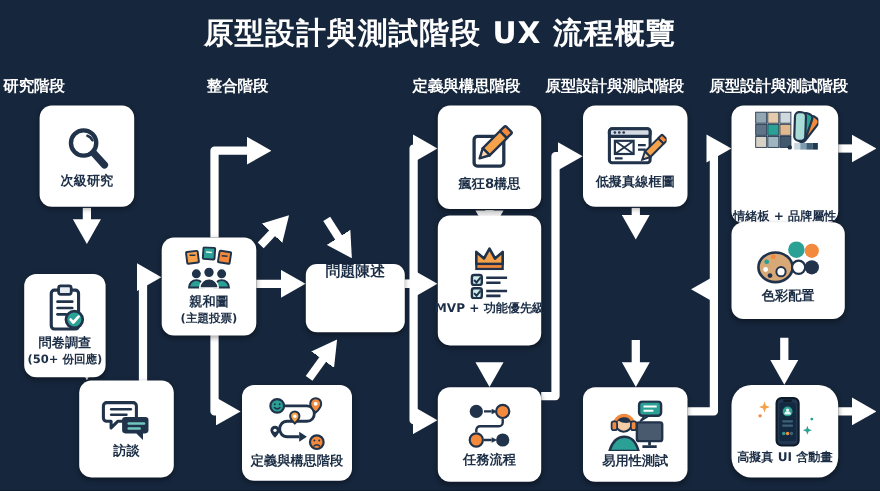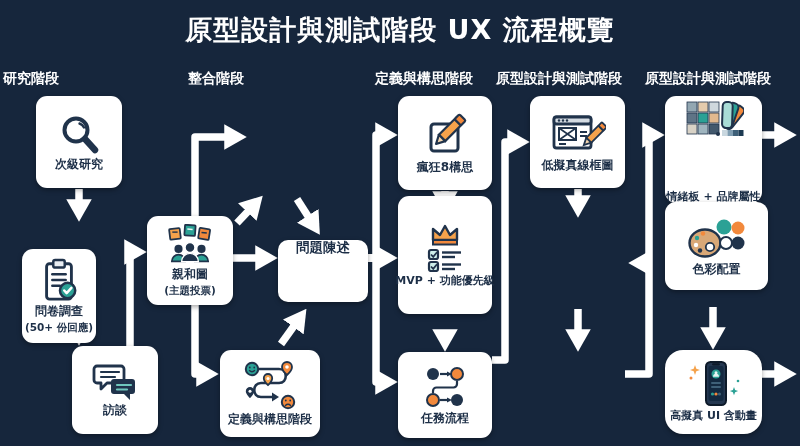--- a/index.html
+++ b/index.html
@@ -206,20 +206,38 @@
       <path d="M35 16 v3 a3.5 3.5 0 0 1 -3.5 3.5 H14.5 a3.5 3.5 0 0 0 -3.5 3.5 V28" fill="none" stroke="#20334B" stroke-width="2.2"></path>
       <circle cx="11" cy="35" r="6" fill="#F2893C" stroke="#20334B" stroke-width="2"></circle>
       <circle cx="35" cy="35" r="6" fill="#20334B"></circle>
       <line x1="18" y1="35" x2="25" y2="35" stroke="#20334B" stroke-width="2.2"></line>
       <path d="M25 32.5 l5 2.5 l-5 2.5 z" fill="#20334B"></path>
     </svg>
     <div class="lbl">任務流程</div>
   </div>
 
 
+  <div class="card" style="left:530px;top:352px;width:95px;height:86px;">
+    <svg width="54" height="46" viewBox="0 0 54 46">
+      <rect x="30" y="1" width="20" height="13" rx="3" fill="#2BA195" stroke="#20334B" stroke-width="2.2"></rect>
+      <path d="M35 14 l-4 5 l8 -5 z" fill="#2BA195" stroke="#20334B" stroke-width="1.5"></path>
+      <line x1="34" y1="5.5" x2="46" y2="5.5" stroke="#fff" stroke-width="1.8"></line>
+      <line x1="34" y1="9.5" x2="43" y2="9.5" stroke="#fff" stroke-width="1.8"></line>
+      <rect x="28" y="20" width="23" height="17" rx="2" fill="#4A5A6E" stroke="#20334B" stroke-width="2.2"></rect>
+      <line x1="39.5" y1="37" x2="39.5" y2="41" stroke="#20334B" stroke-width="2.5"></line>
+      <line x1="33" y1="42" x2="46" y2="42" stroke="#20334B" stroke-width="2.5"></line>
+      <circle cx="16" cy="21" r="7.5" fill="#F3CBA5" stroke="#20334B" stroke-width="2"></circle>
+      <path d="M8.5 21 a7.5 7.5 0 0 1 15 -1.5 c-3 1.5 -9 1.5 -12 -1 l-3 2.5 z" fill="#20334B"></path>
+      <path d="M7.5 21.5 a8.8 8.8 0 0 1 17 -2" fill="none" stroke="#F2893C" stroke-width="3"></path>
+      <rect x="5" y="19" width="5" height="8" rx="2" fill="#F2893C" stroke="#20334B" stroke-width="1.6"></rect>
+      <rect x="22.5" y="19" width="5" height="8" rx="2" fill="#F2893C" stroke="#20334B" stroke-width="1.6"></rect>
+      <path d="M3 46 q4 -13 13.5 -13 q9.5 0 13 13 z" fill="#2BA195" stroke="#20334B" stroke-width="2.2"></path>
+    </svg>
+    <div class="lbl">易用性測試</div>
+  </div>
 
   <div class="card" style="left:665px;top:96px;width:97px;height:107px;justify-content:space-between;">
     <svg width="60" height="44" viewBox="0 0 60 44">
       <g stroke="#20334B" stroke-width="0.8">
         <rect x="3" y="6" width="10" height="10" fill="#93A7B2"></rect>
         <rect x="14" y="6" width="10" height="10" fill="#E5CBAC"></rect>
         <rect x="25" y="6" width="10" height="10" fill="#CFD8DD"></rect>
         <rect x="3" y="17" width="10" height="10" fill="#5F7486"></rect>
         <rect x="14" y="17" width="10" height="10" fill="#2BA195"></rect>
         <rect x="25" y="17" width="10" height="10" fill="#E2B98E"></rect>

